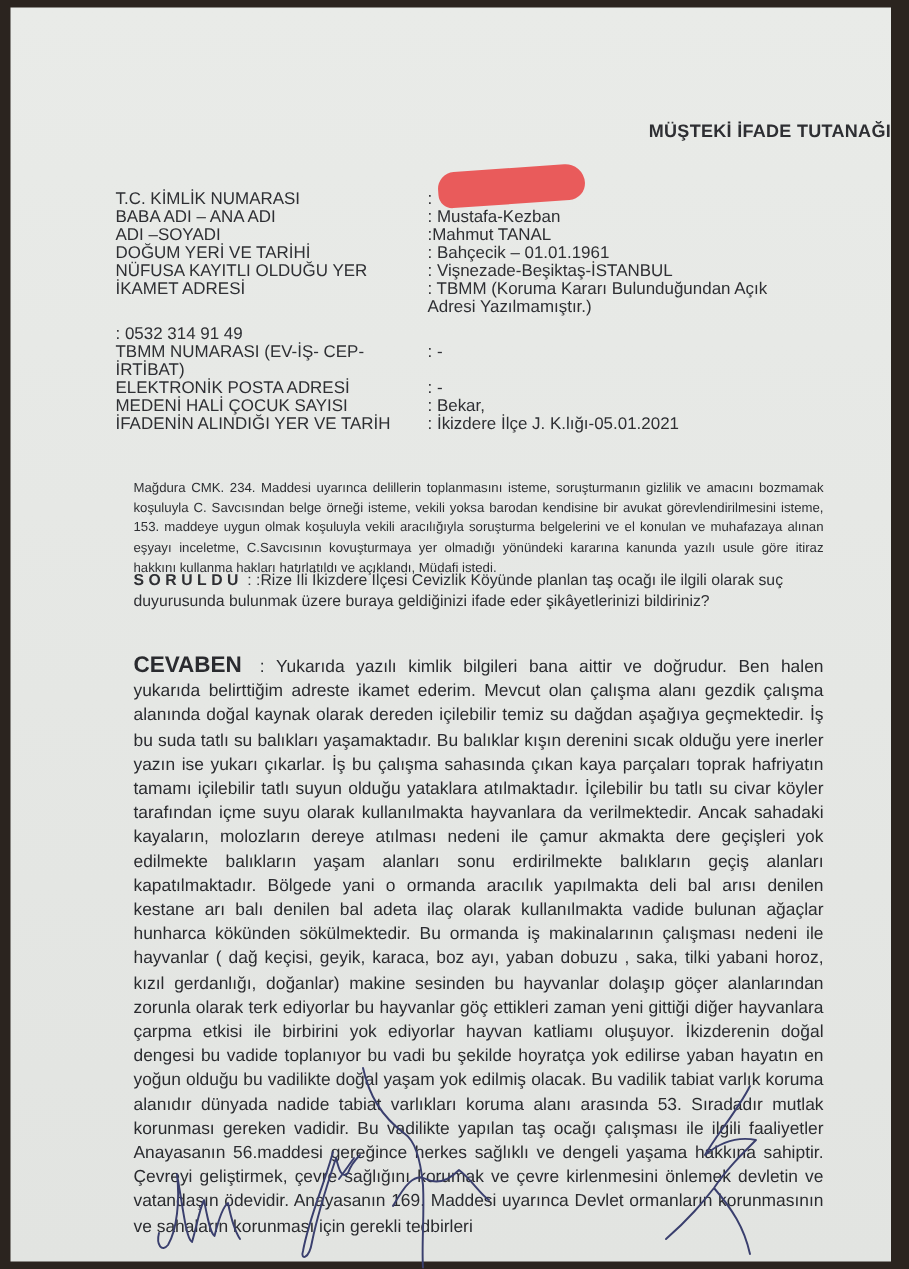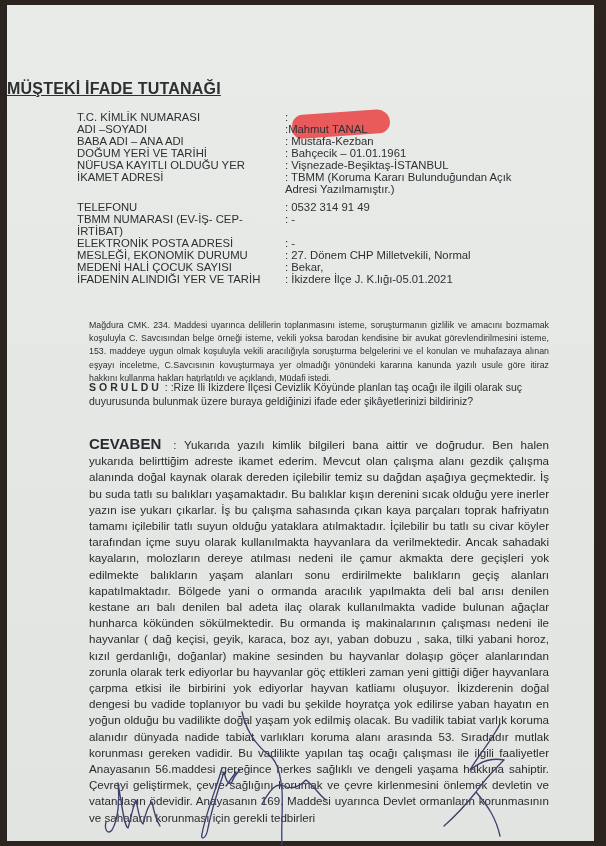--- a/index.html
+++ b/index.html
@@ -3,28 +3,28 @@
 <meta charset="utf-8">
 <style>
   html, body { margin:0; padding:0; }
   body { width:606px; height:846px; background:#2b241f; position:relative; overflow:hidden; }
   .paper {
     position:absolute; left:7px; top:5px; width:587px; height:836px;
     background:linear-gradient(180deg,#e9ebe8 0%,#e6e8e5 40%,#e2e4e1 100%);
     font-family:"Liberation Sans", sans-serif; color:#2e2f33;
   }
   .title {
-    position:absolute; left:0; width:100%; top:75px; text-align:left;
-    font-size:16px; font-weight:bold; text-decoration:underline; letter-spacing:0.2px;
+    position:absolute; left:0; width:100%; top:75px; text-align:right;
+    font-size:12px; font-weight:bold; letter-spacing:0.2px;
   }
   .redact {
     position:absolute; left:285px; top:107px; width:98px; height:24px;
     background:#e95b5b; border-radius:12px 14px 12px 10px; transform:rotate(-4deg);
   }
-  .fields { position:absolute; left:70px; top:106px; width:500px; }
+  .fields { position:absolute; left:70px; top:122px; width:500px; }
   .field { display:flex; font-size:11.3px; line-height:12px; }
   .field .lbl { width:208px; flex:none; }
   .field .val { flex:1; }
   .field .val::before { content:": "; }
   .field.nocolon .val::before { content:":"; }
   .field.cont .lbl { visibility:hidden; }
   .field.cont .val::before { content:""; }
   .gap { height:6px; }
   .para {
     position:absolute; left:82px; width:460px; font-size:8.8px; line-height:13.2px;
@@ -45,60 +45,55 @@
 
 <div class="paper">
   <div class="title">MÜŞTEKİ İFADE TUTANAĞI</div>
   <div class="redact"></div>
 
   <div class="fields">
     <div class="field">
         <span class="lbl">T.C. KİMLİK NUMARASI</span>
         <span class="val"></span>
       </div>
+    <div class="field">
+        <span class="lbl">BABA ADI – ANA ADI</span>
+        <span class="val">Mustafa-Kezban</span>
+      </div>
     <div class="field nocolon">
         <span class="lbl">ADI –SOYADI</span>
         <span class="val">Mahmut TANAL</span>
-      </div>
-    <div class="field">
-        <span class="lbl">BABA ADI – ANA ADI</span>
-        <span class="val">Mustafa-Kezban</span>
       </div>
     <div class="field">
         <span class="lbl">DOĞUM YERİ VE TARİHİ</span>
         <span class="val">Bahçecik – 01.01.1961</span>
       </div>
     <div class="field">
         <span class="lbl">NÜFUSA KAYITLI OLDUĞU YER</span>
         <span class="val">Vişnezade-Beşiktaş-İSTANBUL</span>
       </div>
     <div class="field">
         <span class="lbl">İKAMET ADRESİ</span>
         <span class="val">TBMM (Koruma Kararı Bulunduğundan Açık</span>
       </div>
     <div class="field cont">
         <span class="lbl"></span>
         <span class="val">Adresi Yazılmamıştır.)</span>
       </div>
     <div class="gap"></div>
     <div class="field">
-        <span class="lbl">TELEFONU</span>
         <span class="val">0532 314 91 49</span>
       </div>
     <div class="field">
         <span class="lbl">TBMM NUMARASI (EV-İŞ- CEP-İRTİBAT)</span>
         <span class="val">-</span>
       </div>
     <div class="field">
         <span class="lbl">ELEKTRONİK POSTA ADRESİ</span>
         <span class="val">-</span>
-      </div>
-    <div class="field">
-        <span class="lbl">MESLEĞİ, EKONOMİK DURUMU</span>
-        <span class="val">27. Dönem CHP Milletvekili, Normal</span>
       </div>
     <div class="field">
         <span class="lbl">MEDENİ HALİ ÇOCUK SAYISI</span>
         <span class="val">Bekar,</span>
       </div>
     <div class="field">
         <span class="lbl">İFADENİN ALINDIĞI YER VE TARİH</span>
         <span class="val">İkizdere İlçe J. K.lığı-05.01.2021</span>
       </div>
   </div>

